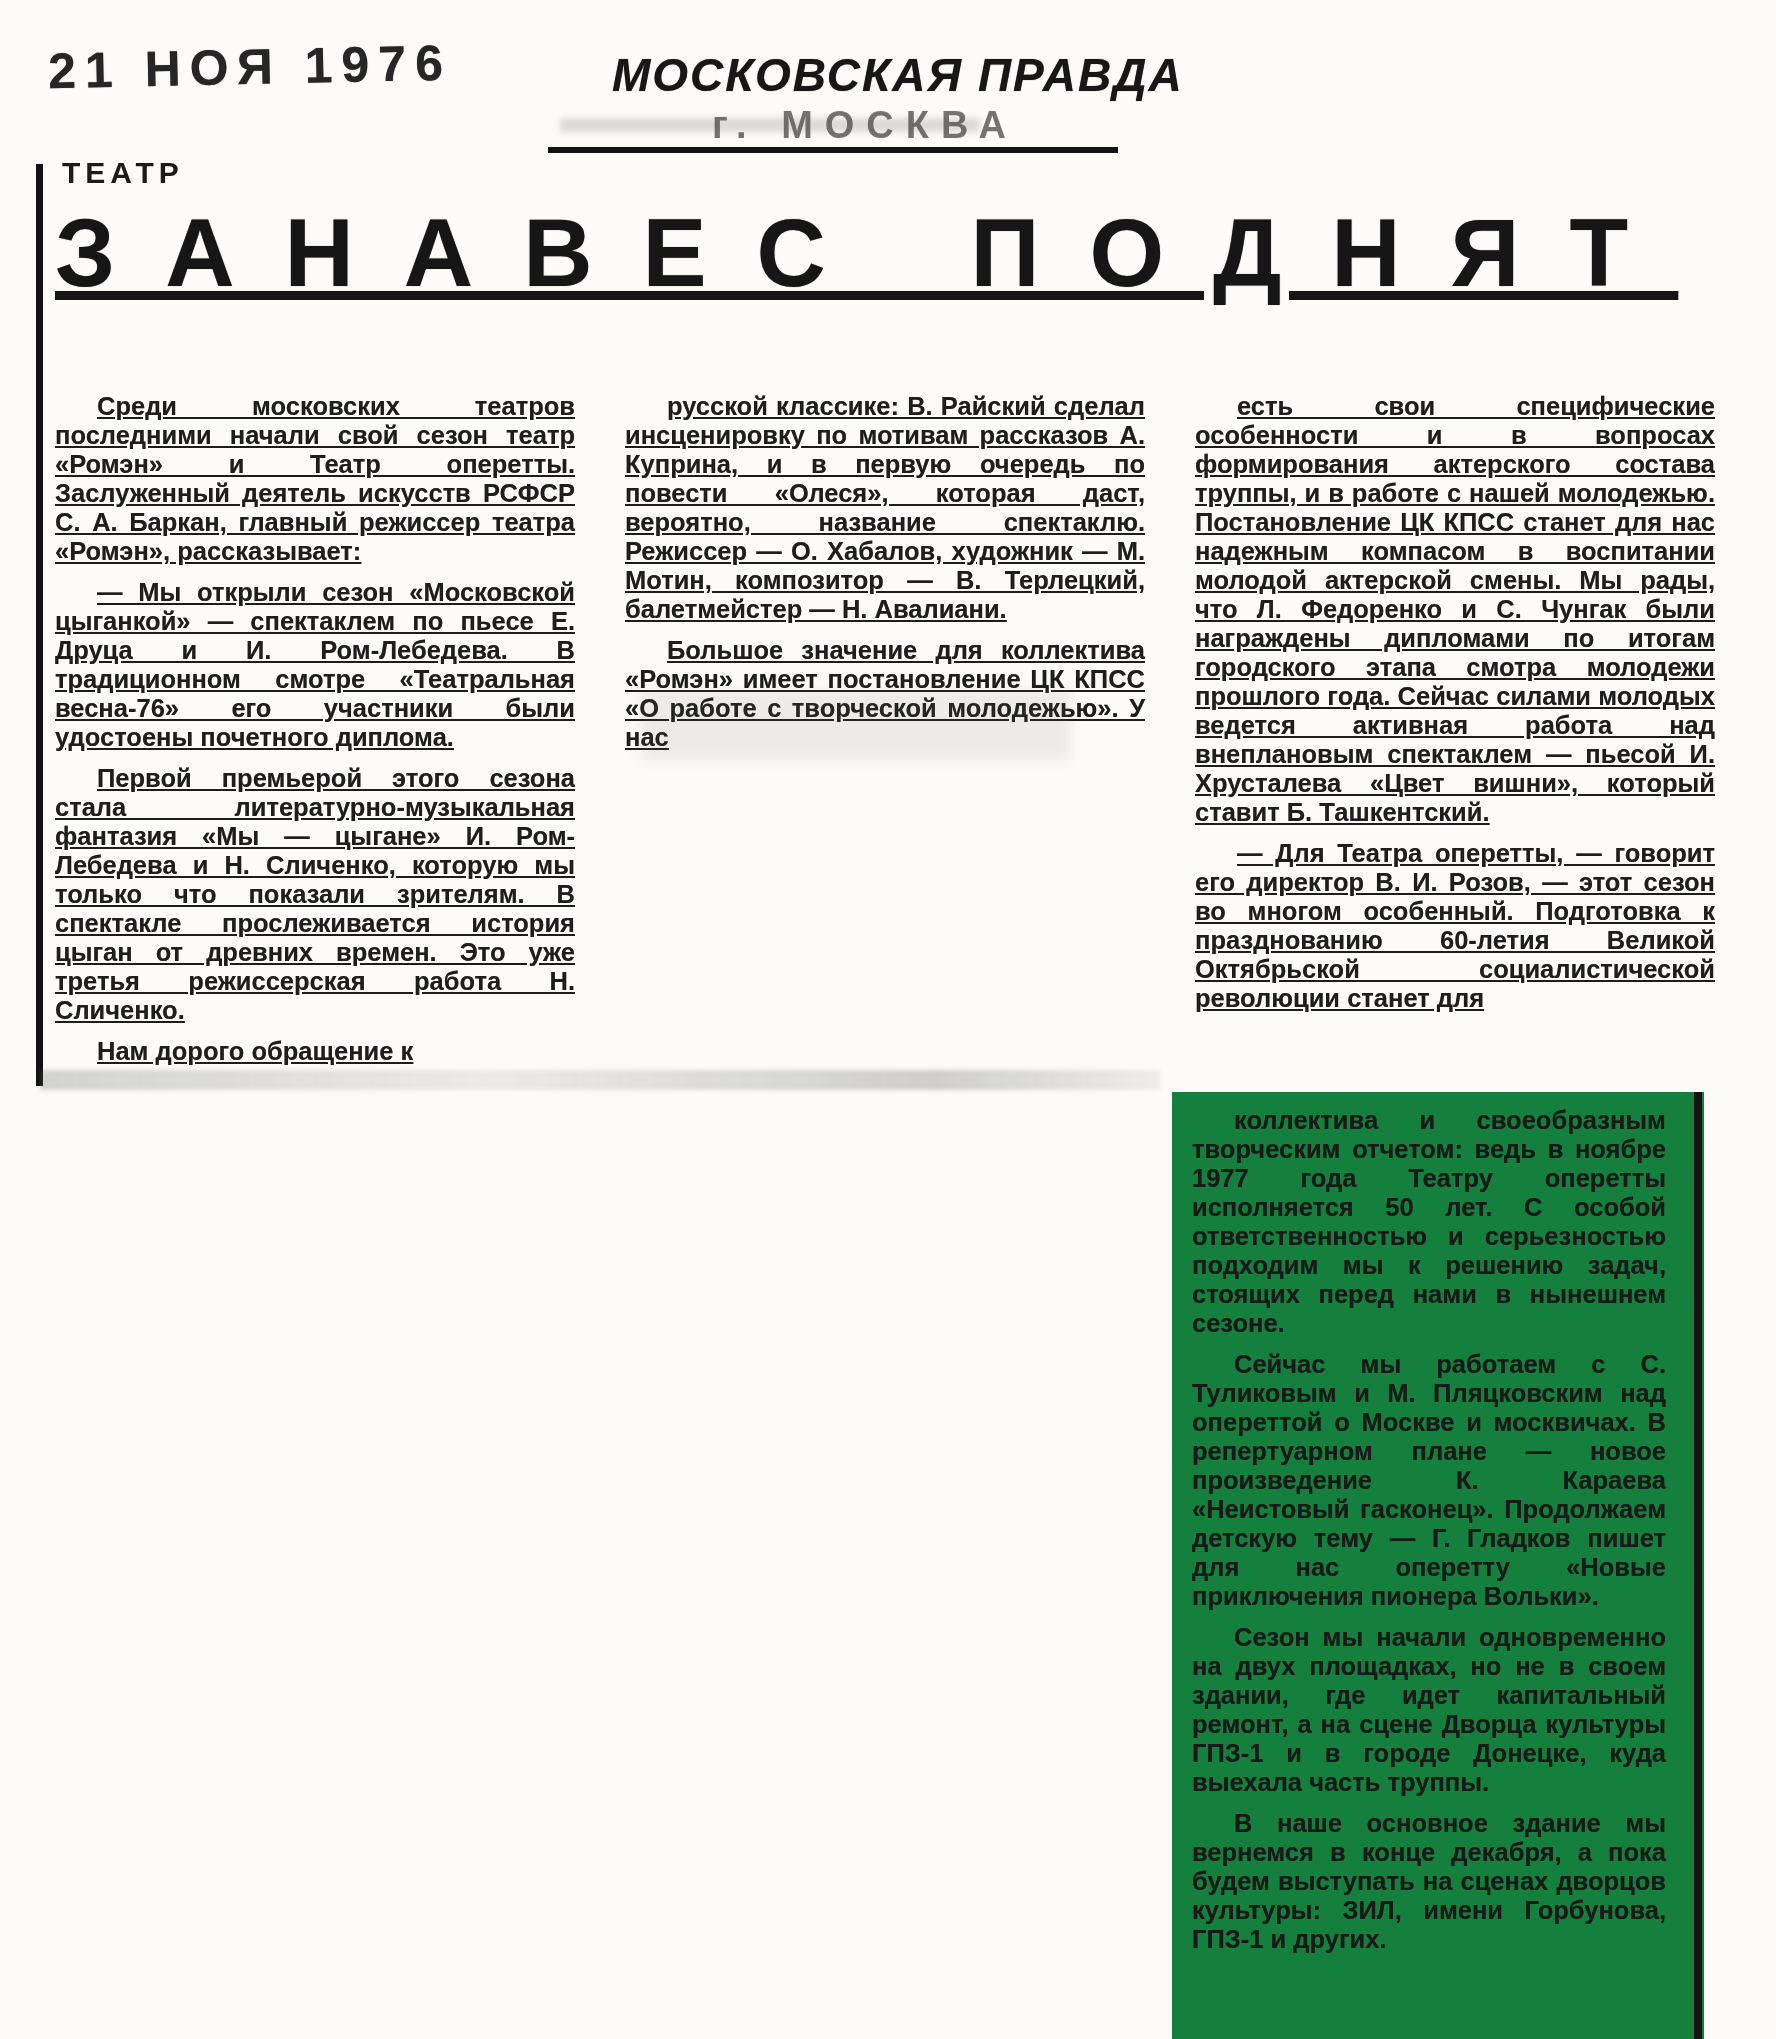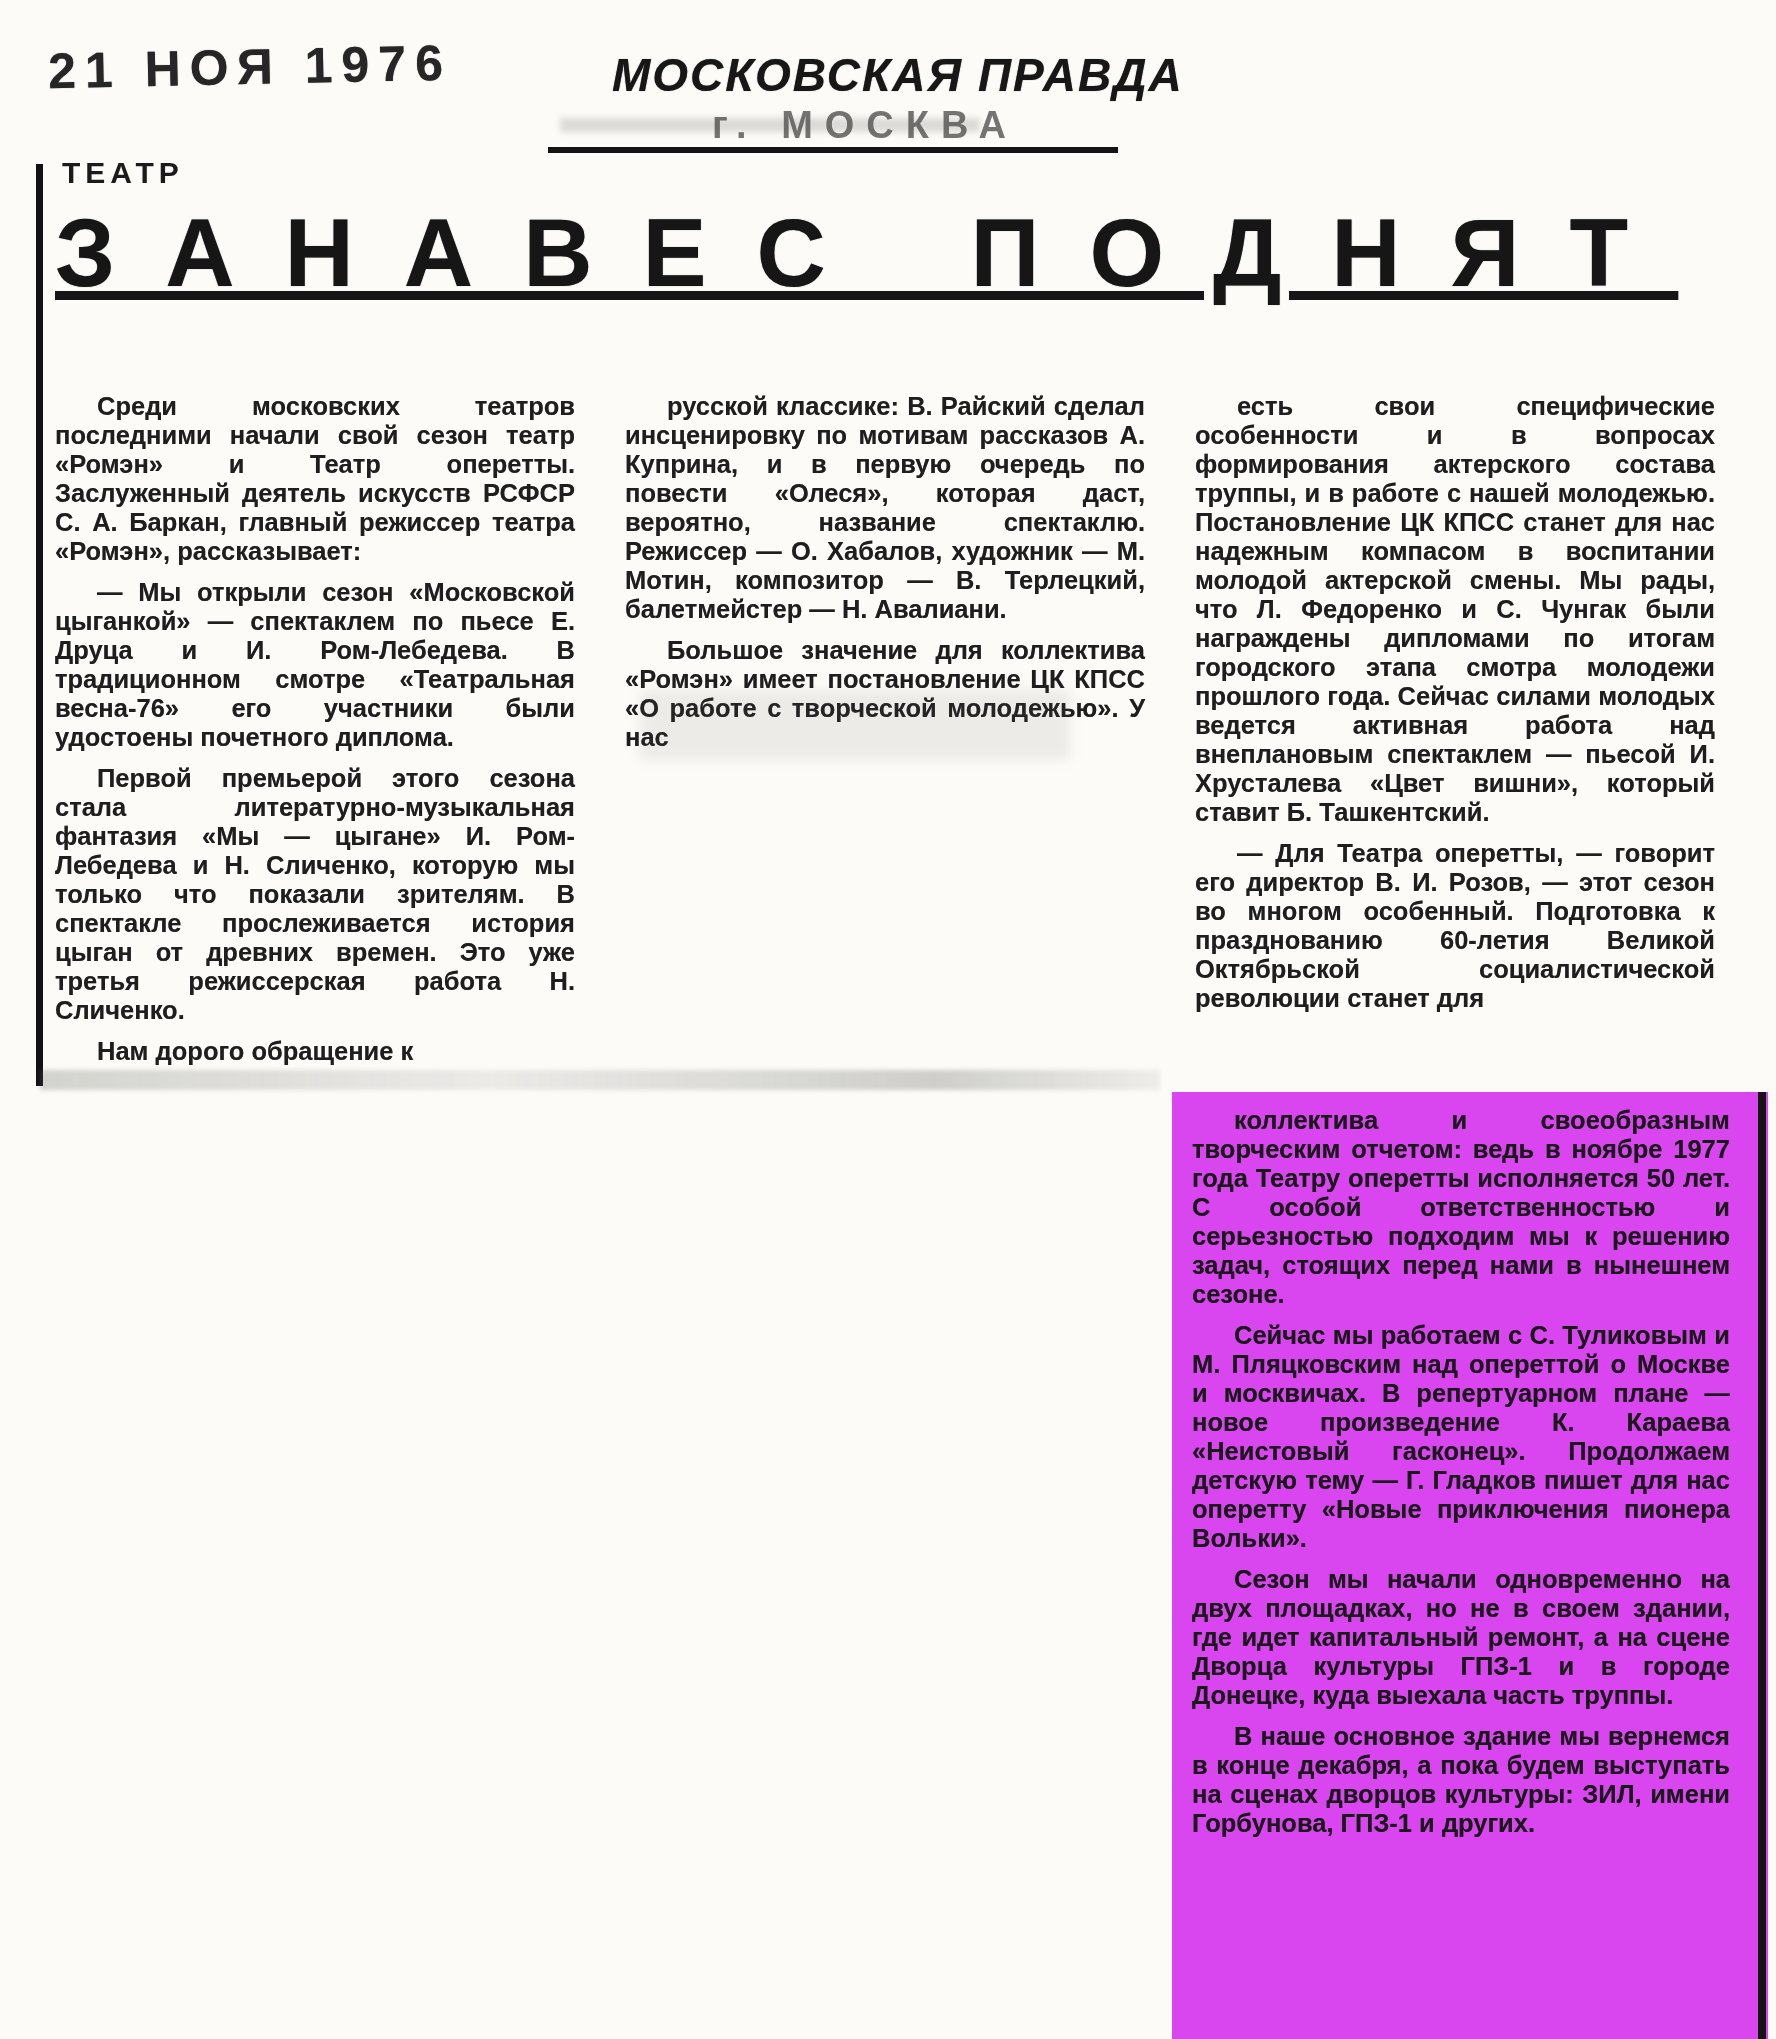--- a/index.html
+++ b/index.html
@@ -97,20 +97,21 @@
   }
 
   
   .columns {
     position: absolute;
     left: 55px;
     top: 392px;
     width: 1662px;
     display: flex;
     gap: 50px;
+    text-decoration: underline;
   }
   .col {
     width: 520px;
     flex: 0 0 520px;
   }
   .para {
     margin: 0 0 12px 0;
     font-size: 25.5px;
     line-height: 29px;
     font-weight: 700;
@@ -118,23 +119,23 @@
     text-indent: 42px;
     color: #1e1e1e;
     text-shadow: 0 0 0.5px rgba(0,0,0,.45);
   }
 
   
   .continuation {
     position: absolute;
     left: 1172px;
     top: 1092px;
-    width: 596px;
+    width: 532px;
     height: 947px;
-    background: #d946ef;
+    background: #15803d;
     box-sizing: border-box;
     padding: 14px 38px 10px 20px;
   }
   .continuation .para {
     color: #191919;
   }
   .right-rule {
     position: absolute;
     right: 2px;
     top: 0;

